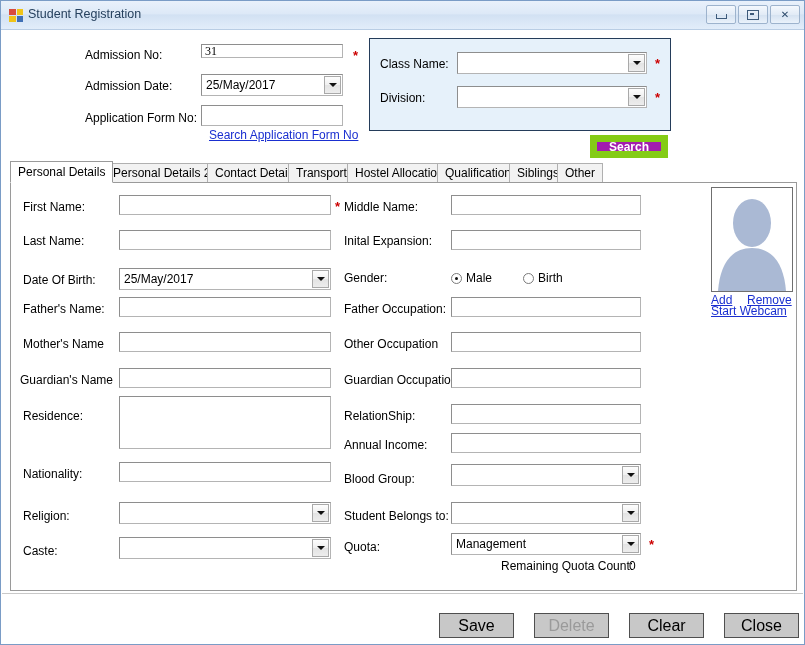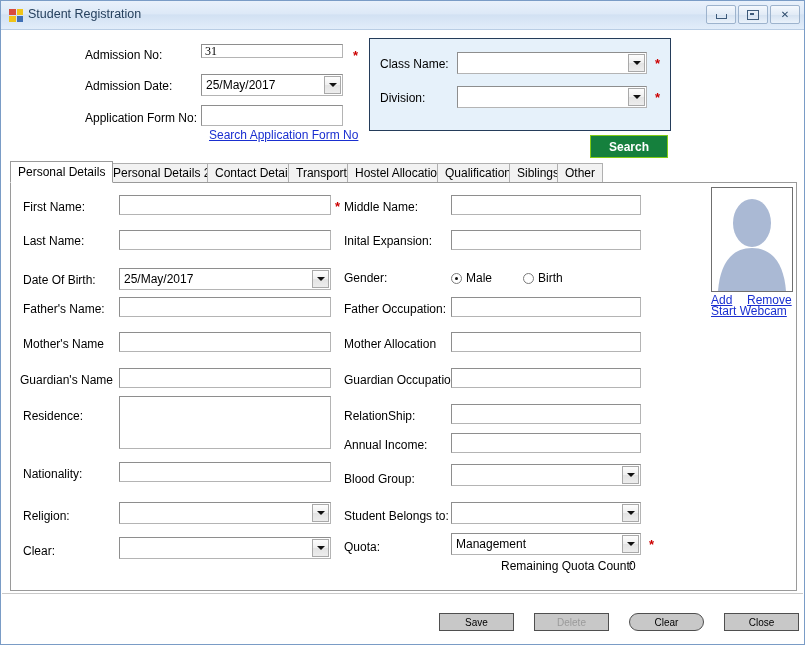--- a/index.html
+++ b/index.html
@@ -144,22 +144,22 @@
     left: 368px; top: 37px;
     width: 302px; height: 93px;
     box-sizing: border-box;
     background: #e6f1fa;
     border: 1px solid #243c5a;
   }
   .searchbtn {
     position: absolute;
     left: 589px; top: 134px;
     width: 78px; height: 23px;
-    background: #15803d;
-    border: 1px solid #84cc16;
+    background: #a21caf;
+    border: 7px solid #84cc16;
     box-sizing: border-box;
     color: #ffffff;
     font-size: 12px;
     font-weight: bold;
     display: flex; align-items: center; justify-content: center;
     cursor: pointer;
   }
 
   
   .tabstrip {
@@ -243,25 +243,25 @@
     position: absolute;
     left: 1px; top: 592px;
     width: 801px; height: 50px;
     background: #ffffff;
     border-top: 1px solid #c9c9c9;
     box-sizing: border-box;
   }
   .btn {
     position: absolute;
     top: 612px;
-    width: 75px; height: 18px;
+    width: 75px; height: 25px;
     box-sizing: border-box;
     background: #c8c8c8;
     border: 1px solid #4f4f4f;
-    font-size: 10px;
+    font-size: 16px;
     color: #000;
     display: flex; align-items: center; justify-content: center;
     cursor: pointer;
   }
   .btn.disabled { color: #9a9a9a; }
   .statictext { position: absolute; font-size: 12px; white-space: nowrap; }
 </style>
 </head>
 <body>
 
@@ -374,21 +374,21 @@
     <input class="tb" style="left: 108px; top: 279px; width: 212px; height: 20px;" value="">
 
     <div class="lbl" style="left:12px; top:326px;">Religion:</div>
     <div class="cb" style="left:108px; top:319px; width:212px; height:22px;">
       <span class="cbtext"></span>
       <span class="cbarrow">
           <i></i>
         </span>
     </div>
 
-    <div class="lbl" style="left:12px; top:361px;">Clear:</div>
+    <div class="lbl" style="left:12px; top:361px;">Caste:</div>
     <div class="cb" style="left:108px; top:354px; width:212px; height:22px;">
       <span class="cbtext"></span>
       <span class="cbarrow">
           <i></i>
         </span>
     </div>
 
     <div class="lbl" style="left:333px; top:17px;">Middle Name:</div>
     <input class="tb" style="left: 440px; top: 12px; width: 190px; height: 20px;" value="">
 
@@ -399,21 +399,21 @@
     <div class="radio on" style="left:440px; top:88px;">
       <span class="dot"></span><span>Male</span>
     </div>
     <div class="radio" style="left:512px; top:88px;">
       <span class="dot"></span><span>Birth</span>
     </div>
 
     <div class="lbl" style="left:333px; top:119px;">Father Occupation:</div>
     <input class="tb" style="left: 440px; top: 114px; width: 190px; height: 20px;" value="">
 
-    <div class="lbl" style="left:333px; top:154px;">Mother Allocation</div>
+    <div class="lbl" style="left:333px; top:154px;">Other Occupation</div>
     <input class="tb" style="left: 440px; top: 149px; width: 190px; height: 20px;" value="">
 
     <div class="lbl" style="left:333px; top:190px;">Guardian Occupation</div>
     <input class="tb" style="left: 440px; top: 185px; width: 190px; height: 20px;" value="">
 
     <div class="lbl" style="left:333px; top:226px;">RelationShip:</div>
     <input class="tb" style="left: 440px; top: 221px; width: 190px; height: 20px;" value="">
 
     <div class="lbl" style="left:333px; top:255px;">Annual Income:</div>
     <input class="tb" style="left: 440px; top: 250px; width: 190px; height: 20px;" value="">
@@ -455,16 +455,16 @@
       <path d="M40 60 C18 60 8 78 6 103 L74 103 C72 78 62 60 40 60 Z" fill="#aab9d4"></path>
     </svg>
   </div>
   <div class="lnk" style="left:710px; top:292px;">Add</div>
   <div class="lnk" style="left:746px; top:292px;">Remove</div>
   <div class="lnk" style="left:710px; top:303px;">Start Webcam</div>
 
   <div class="footer"></div>
   <div class="btn" style="left:438px;">Save</div>
   <div class="btn disabled" style="left:533px;">Delete</div>
-  <div class="btn" style="left:628px;border-radius:10px;">Clear</div>
+  <div class="btn" style="left:628px;">Clear</div>
   <div class="btn" style="left:723px;">Close</div>
 
 </div>
 
 </body></html>

